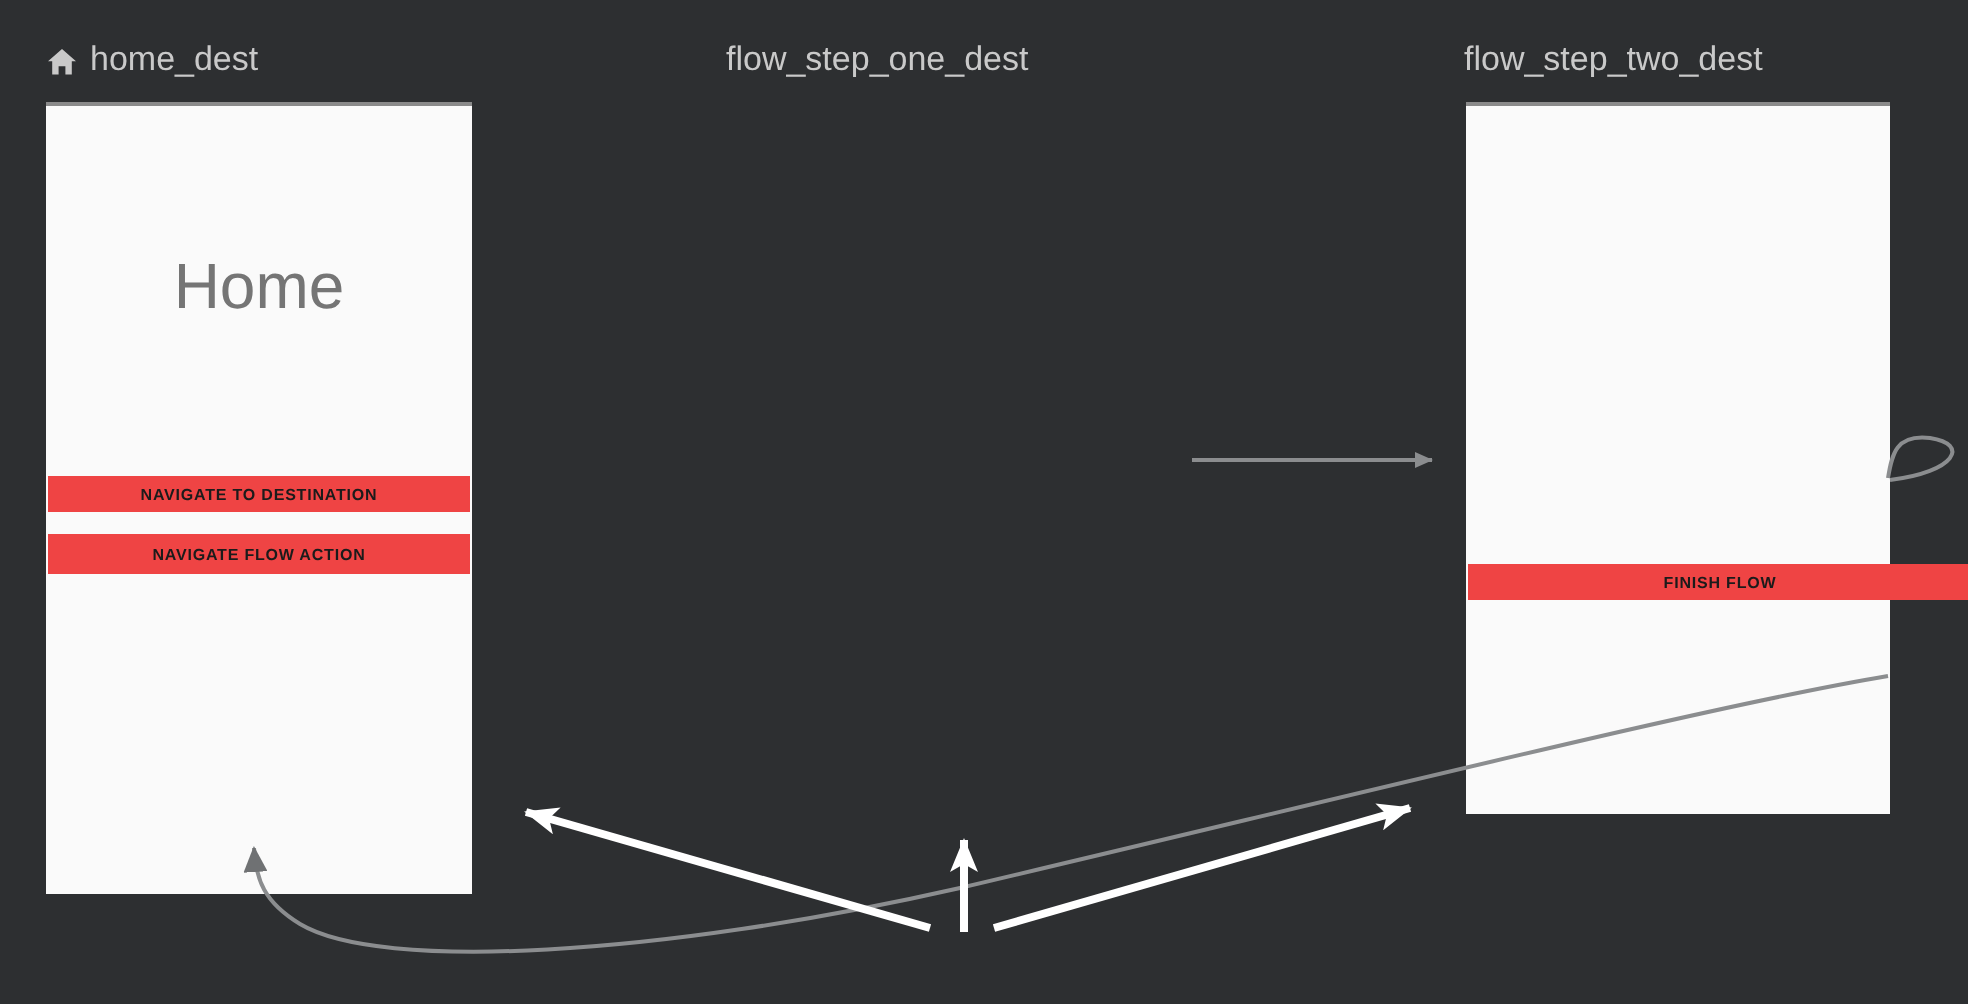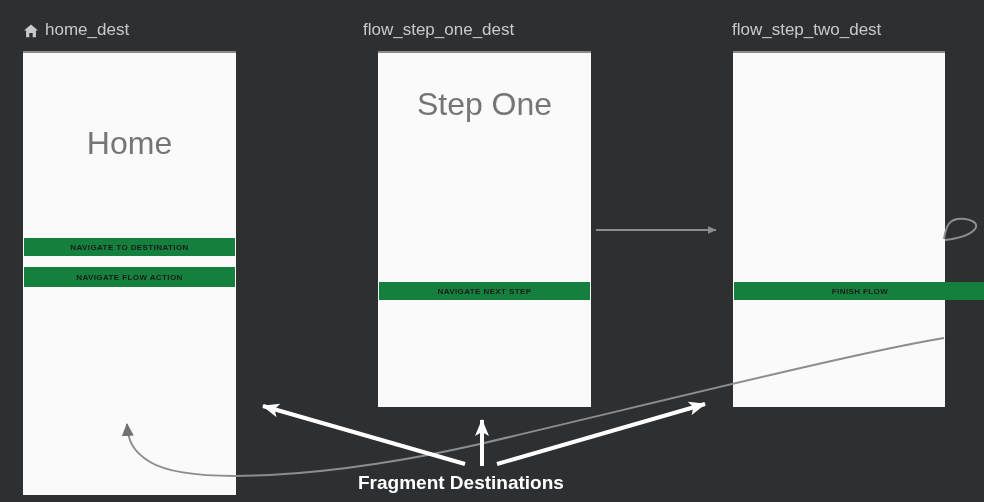--- a/index.html
+++ b/index.html
@@ -47,21 +47,21 @@
     position: absolute;
     left: 0;
     right: 0;
     text-align: center;
     color: #757575;
     font-family: "Liberation Sans", sans-serif;
     font-weight: 400;
   }
   .app-button {
     position: absolute;
-    background: #15803d;
+    background: #ef4444;
     color: #1b1b1b;
     font-size: 8px;
     font-weight: bold;
     letter-spacing: 0.4px;
     font-family: "Liberation Sans", sans-serif;
     display: flex;
     align-items: center;
     justify-content: center;
     box-sizing: border-box;
   }
@@ -96,34 +96,30 @@
 
   <div class="dest-label" style="left:23px; top:20px;">
     <span class="home-glyph">
       <svg width="16" height="16" viewBox="0 0 16 16">
         <path d="M8 1.5 L15 7.6 L12.9 7.6 L12.9 14.2 L9.7 14.2 L9.7 10.1 L6.3 10.1 L6.3 14.2 L3.1 14.2 L3.1 7.6 L1 7.6 Z" fill="#c9c9c9"></path>
       </svg>
     </span>
     <span>home_dest</span>
   </div>
 
-  <div class="screen-card" style="left:23px; top:51px; width:213px; height:444px;padding-left:16px;">
+  <div class="screen-card" style="left:23px; top:51px; width:213px; height:396px;padding-left:16px;">
     <div class="screen-title" style="top:72px; font-size:32px;">Home</div>
     <div class="app-button" style="left:1px; top:185px; width:211px; height:18px;">NAVIGATE TO DESTINATION</div>
     <div class="app-button" style="left:1px; top:214px; width:211px; height:20px;">NAVIGATE FLOW ACTION</div>
   </div>
 
   <div class="dest-label" style="left:363px; top:20px;">
     <span>flow_step_one_dest</span>
   </div>
 
-  <div class="screen-card" style="left:378px; top:51px; width:213px; height:356px;">
-    <div class="screen-title" style="top:33px; font-size:32px;">Step One</div>
-    <div class="app-button" style="left:1px; top:229px; width:211px; height:18px;">NAVIGATE NEXT STEP</div>
-  </div>
 
   <div class="dest-label" style="left:732px; top:20px;">
     <span>flow_step_two_dest</span>
   </div>
 
   <div class="screen-card" style="left:733px; top:51px; width:212px; height:356px;">
     <div class="app-button" style="left:1px; top:229px; width:252px; height:18px;">FINISH FLOW</div>
   </div>
 
   <svg class="overlay" id="graph-layer" viewBox="0 0 984 502">
@@ -159,15 +155,14 @@
 
     <g>
       <line x1="482" y1="466" x2="482" y2="420" stroke="#ffffff" stroke-width="4" marker-end="url(#whitehead)"></line>
     </g>
 
     <g>
       <line x1="497" y1="464" x2="705" y2="404" stroke="#ffffff" stroke-width="4" marker-end="url(#whitehead)"></line>
     </g>
   </svg>
 
-  <div class="caption" style="left:358px; top:472px;">Fragment Destinations</div>
 
 </div>
 
 </body></html>

